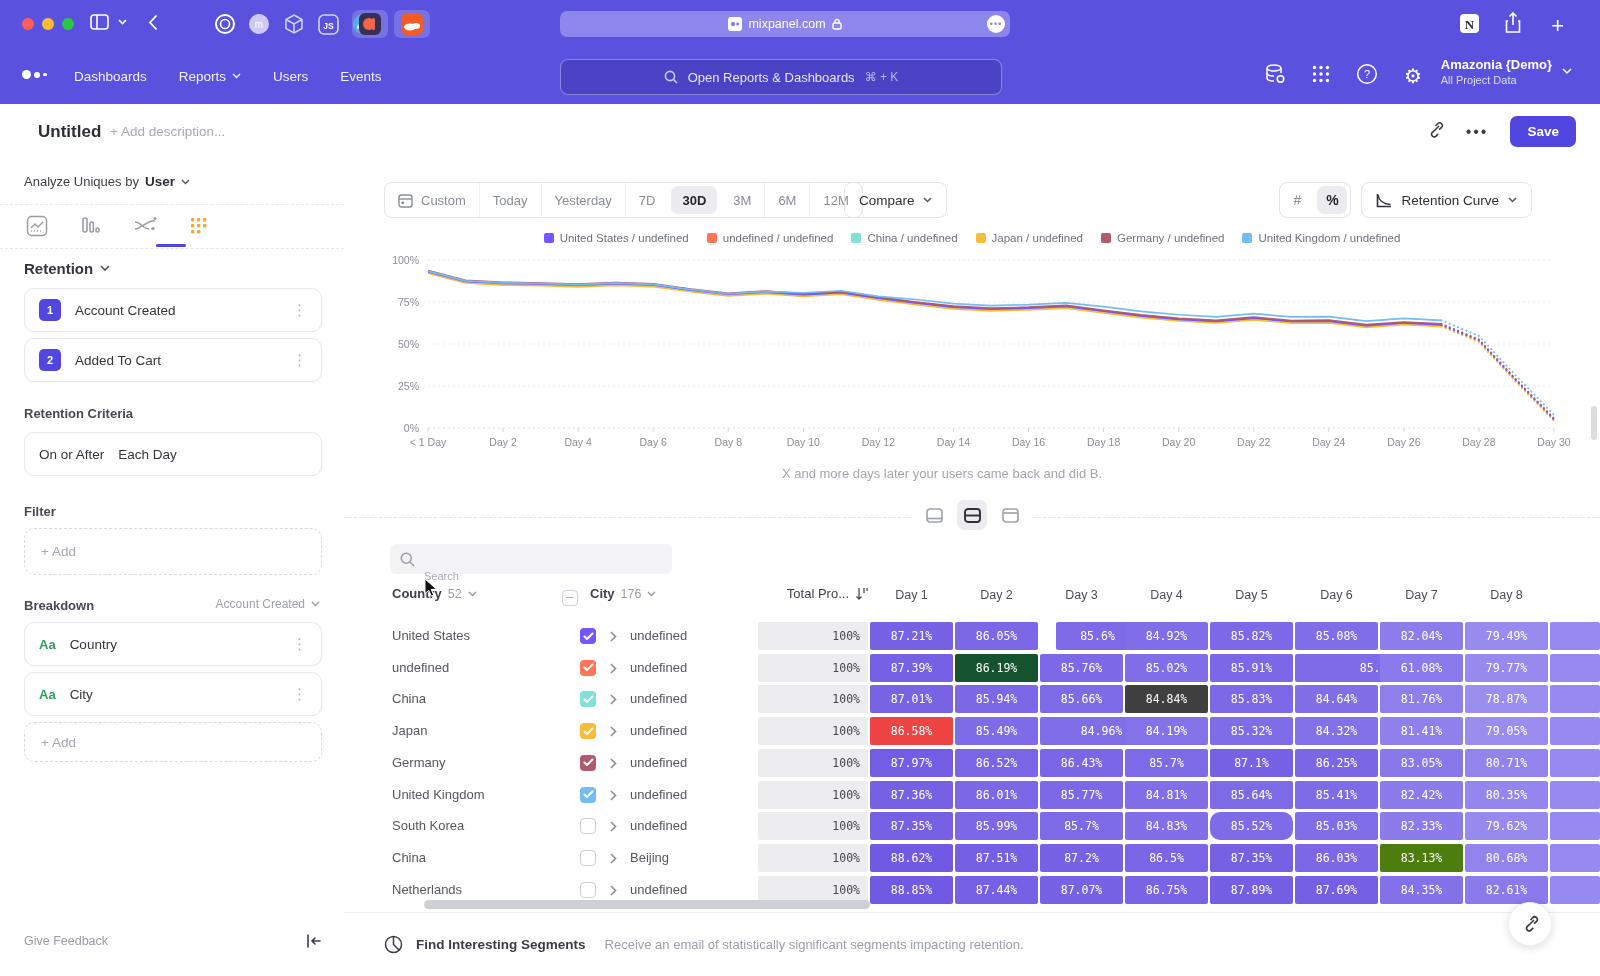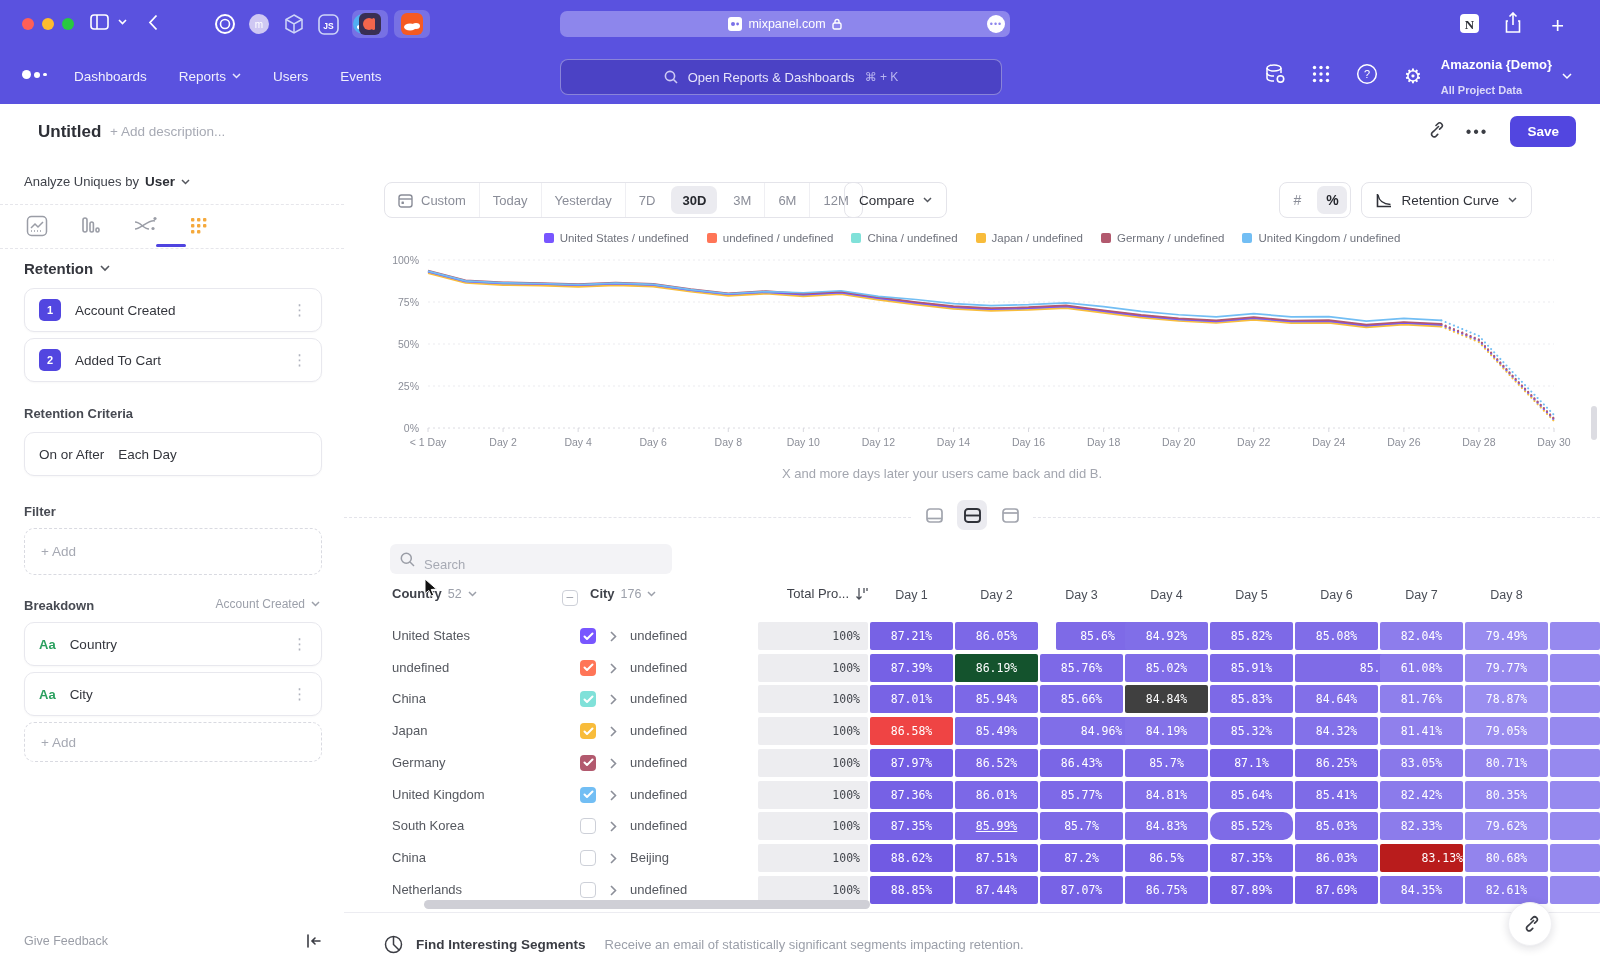--- a/index.html
+++ b/index.html
@@ -20,21 +20,21 @@
   .menu{position:absolute;left:74px;top:0;height:56px;display:flex;align-items:center;gap:32px;
     color:#f0effd;font-size:13.5px;font-weight:500;}
   .menu .mi{display:flex;align-items:center;gap:6px;cursor:default;}
   .navsearch{position:absolute;left:560px;top:11px;width:440px;height:34px;border-radius:8px;
     background:rgba(30,20,120,.25);border:1px solid rgba(255,255,255,.35);display:flex;align-items:center;
     justify-content:center;gap:10px;color:#e6e4fb;font-size:13px;}
   .navsearch .sc{color:#b9b5f0;font-size:12px;}
   .navicons{position:absolute;right:178px;top:0;height:56px;display:flex;align-items:center;gap:26px;color:#fff;}
   .proj{position:absolute;right:28px;top:9px;color:#fff;display:flex;align-items:center;gap:10px;}
   .proj .p1{font-size:13px;font-weight:700;}
-  .proj .p2{font-size:11px;color:rgba(255,255,255,.78);margin-top:12px;font-weight:bold;}
+  .proj .p2{font-size:11px;color:rgba(255,255,255,.78);margin-top:2px;}
   
   .rhead{position:absolute;left:0;top:104px;width:1600px;height:56px;background:#fff;border-bottom:1px solid #ececf1;}
   .rtitle{position:absolute;left:38px;top:18px;font-size:17px;font-weight:700;color:#2d2f36;}
   .rdesc{position:absolute;left:110px;top:20px;font-size:13.5px;color:#a7aab4;}
   .rhead-actions{position:absolute;right:24px;top:12px;display:flex;align-items:center;gap:22px;}
   .savebtn{background:#5246e0;color:#fff;font-size:13.5px;font-weight:600;border:none;border-radius:7px;
     padding:8px 17px;font-family:inherit;}
   
   .sidebar{position:absolute;left:0;top:160px;width:344px;height:816px;background:#fff;border-right:1px dashed #e4e4ea;}
   .an-row{position:absolute;left:24px;top:14px;font-size:13px;color:#3f424a;display:flex;align-items:center;gap:6px;}
@@ -81,22 +81,22 @@
   .litem{display:flex;align-items:center;gap:6px;font-size:11.5px;color:#6f727c;}
   .lsw{width:10px;height:10px;border-radius:2px;}
   .chart{position:absolute;left:40px;top:90px;}
   .caption{position:absolute;left:0;right:60px;top:306px;text-align:center;font-size:13px;color:#a3a6af;}
   .tdivider{position:absolute;left:0;right:0;top:357px;border-top:1px dashed #e4e4ea;}
   .viewtg{position:absolute;left:50%;transform:translateX(-50%);top:340px;background:#fff;display:flex;
     gap:8px;align-items:center;padding:0 8px;}
   .vt{width:30px;height:30px;display:flex;align-items:center;justify-content:center;color:#a2a5ae;}
   .vt.active{background:#ebebf0;border-radius:7px;color:#2f3138;}
   .searchbox{position:absolute;left:46px;top:384px;width:282px;height:30px;background:#f3f3f6;border-radius:6px;}
-  .searchbox input{position:absolute;left:32px;top:4px;width:240px;height:30px;border:none;background:transparent;
-    outline:none;font-size:13px;color:#4a4e57;font-family:inherit;}
+  .searchbox input{position:absolute;left:32px;top:16px;width:240px;height:30px;border:none;background:transparent;
+    outline:none;font-size:11px;color:#4a4e57;font-family:inherit;}
   .searchbox input::placeholder{color:#a7aab4;}
   .tablearea{position:absolute;left:40px;top:424px;width:1216px;height:316px;}
   .th{position:absolute;font-size:13px;color:#3f424a;display:flex;align-items:center;gap:6px;}
   .thcount{color:#9ca0aa;font-size:12.5px;font-weight:400;}
   .dayh{position:absolute;width:83px;text-align:center;font-size:12.5px;color:#4a4e57;}
   .rowtxt{position:absolute;font-size:13px;color:#55585f;line-height:28px;white-space:nowrap;}
   .cb{position:absolute;width:16px;height:16px;border-radius:4px;box-sizing:border-box;top:6px;}
   .cb.empty{border:1.5px solid #cdd0d8;background:#fff;}
   .cb svg{position:absolute;left:2.5px;top:3.5px;}
   .totbar{position:absolute;left:374px;width:110px;height:28px;background:#ededf0;border-radius:2px;
@@ -752,21 +752,21 @@
         </div>
         <div>
           <div class="rowtxt" style="left: 8px; top: 228.2px;">South Korea</div>
           <span class="cb empty" style="position: absolute; left: 196px; top: 234.2px;"></span>
           <svg width="7" height="11" viewBox="0 0 7 11" fill="none" stroke="#8c8f99" stroke-width="1.6" style="position: absolute; left: 226px; top: 237.2px;">
             <path d="M1 1l4.5 4.5L1 10"></path>
           </svg>
           <div class="rowtxt" style="left: 246px; top: 228.2px;">undefined</div>
           <div class="totbar" style="top: 228.2px;">100%</div>
           <div class="cell" style="left: 486px; top: 228.2px; background: rgb(118, 97, 229);">87.35%</div>
-          <div class="cell" style="left: 571px; top: 228.2px; background: rgb(124, 104, 231); text-decoration: underline;">85.99%</div>
+          <div class="cell" style="left: 571px; top: 228.2px; background: rgb(124, 104, 231);">85.99%</div>
           <div class="cell" style="left: 656px; top: 228.2px; background: rgb(125, 106, 231);">85.7%</div>
           <div class="cell" style="left: 741px; top: 228.2px; background: rgb(129, 110, 232);">84.83%</div>
           <div class="cell" style="left: 826px; top: 228.2px; background: rgb(126, 107, 231); border-radius: 10px;">85.52%</div>
           <div class="cell" style="left: 911px; top: 228.2px; background: rgb(128, 109, 232);">85.03%</div>
           <div class="cell" style="left: 996px; top: 228.2px; background: rgb(140, 124, 235);">82.33%</div>
           <div class="cell" style="left: 1081px; top: 228.2px; background: rgb(151, 138, 239);">79.62%</div>
           <div class="cell" style="left: 1166px; top: 228.2px; width: 50px; background: rgb(150, 137, 239);"></div>
         </div>
         <div>
           <div class="rowtxt" style="left: 8px; top: 259.9px;">China</div>
@@ -775,21 +775,21 @@
             <path d="M1 1l4.5 4.5L1 10"></path>
           </svg>
           <div class="rowtxt" style="left: 246px; top: 259.9px;">Beijing</div>
           <div class="totbar" style="top: 259.9px;">100%</div>
           <div class="cell" style="left: 486px; top: 259.9px; background: rgb(113, 90, 227);">88.62%</div>
           <div class="cell" style="left: 571px; top: 259.9px; background: rgb(117, 96, 229);">87.51%</div>
           <div class="cell" style="left: 656px; top: 259.9px; background: rgb(119, 98, 229);">87.2%</div>
           <div class="cell" style="left: 741px; top: 259.9px; background: rgb(122, 101, 230);">86.5%</div>
           <div class="cell" style="left: 826px; top: 259.9px; background: rgb(118, 97, 229);">87.35%</div>
           <div class="cell" style="left: 911px; top: 259.9px; background: rgb(124, 104, 231);">86.03%</div>
-          <div class="cell" style="left: 996px; top: 259.9px; background: #b91c1c; text-align: right;">83.13%</div>
+          <div class="cell" style="left: 996px; top: 259.9px; background: #4d7c0f;">83.13%</div>
           <div class="cell" style="left: 1081px; top: 259.9px; background: rgb(147, 132, 237);">80.68%</div>
           <div class="cell" style="left: 1166px; top: 259.9px; width: 50px; background: rgb(150, 137, 239);"></div>
         </div>
         <div>
           <div class="rowtxt" style="left: 8px; top: 291.6px;">Netherlands</div>
           <span class="cb empty" style="position: absolute; left: 196px; top: 297.6px;"></span>
           <svg width="7" height="11" viewBox="0 0 7 11" fill="none" stroke="#8c8f99" stroke-width="1.6" style="position: absolute; left: 226px; top: 300.6px;">
             <path d="M1 1l4.5 4.5L1 10"></path>
           </svg>
           <div class="rowtxt" style="left: 246px; top: 291.6px;">undefined</div>

